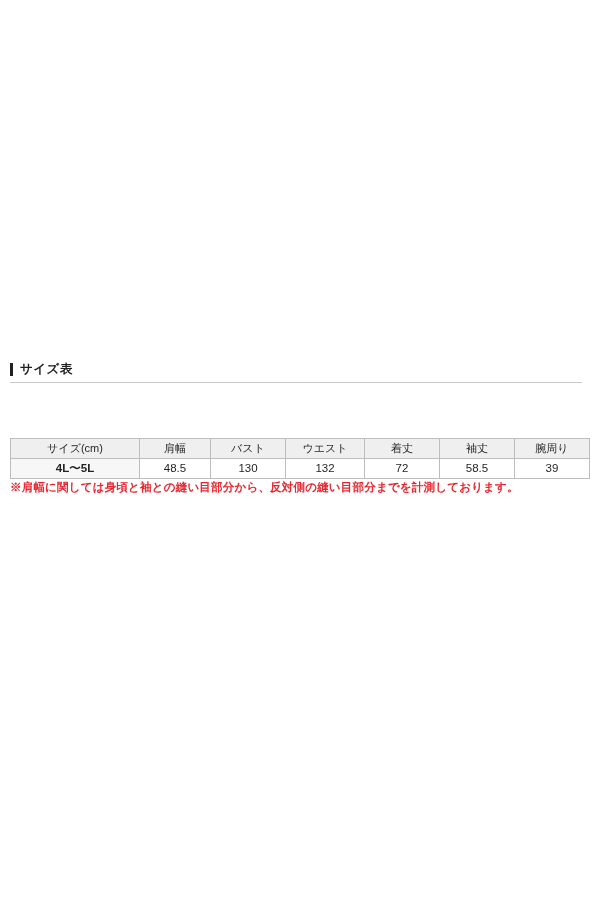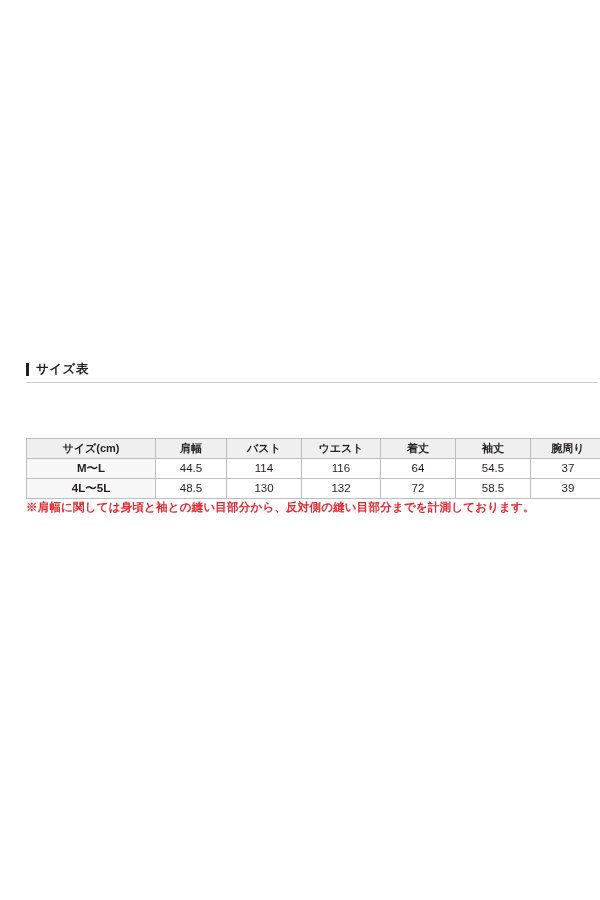--- a/index.html
+++ b/index.html
@@ -15,21 +15,21 @@
     -webkit-font-smoothing: antialiased;
   }
   .page {
     position: relative;
     width: 600px;
     height: 900px;
     box-sizing: border-box;
   }
   .section {
     position: absolute;
-    left: 26px;
+    left: 10px;
     top: 363px;
     width: 572px;
   }
   .section-title-row {
     display: flex;
     align-items: center;
     gap: 7px;
     padding-bottom: 6px;
     border-bottom: 1px solid #c9c9c9;
   }
@@ -57,21 +57,21 @@
     border: 1px solid #bdbdbd;
     text-align: center;
     font-size: 11.5px;
     height: 19px;
     padding: 0;
     line-height: 19px;
     color: #231f20;
   }
   table.size-table thead th {
     background: #efefef;
-    font-weight: bold;
+    font-weight: normal;
     font-size: 11px;
   }
   table.size-table tbody td.size-label {
     font-weight: bold;
     background: #f7f7f7;
     font-size: 11.5px;
   }
   table.size-table tbody td {
     background: #ffffff;
     font-weight: normal;
@@ -103,29 +103,20 @@
           <th style="width:70px">肩幅</th>
           <th style="width:74px">バスト</th>
           <th style="width:78px">ウエスト</th>
           <th style="width:74px">着丈</th>
           <th style="width:74px">袖丈</th>
           <th style="width:74px">腕周り</th>
         </tr>
       </thead>
       <tbody>
         <tr>
-          <td class="size-label">M〜L</td>
-          <td>44.5</td>
-          <td>114</td>
-          <td>116</td>
-          <td>64</td>
-          <td>54.5</td>
-          <td>37</td>
-        </tr>
-        <tr>
           <td class="size-label">4L〜5L</td>
           <td>48.5</td>
           <td>130</td>
           <td>132</td>
           <td>72</td>
           <td>58.5</td>
           <td>39</td>
         </tr>
       </tbody>
     </table>

